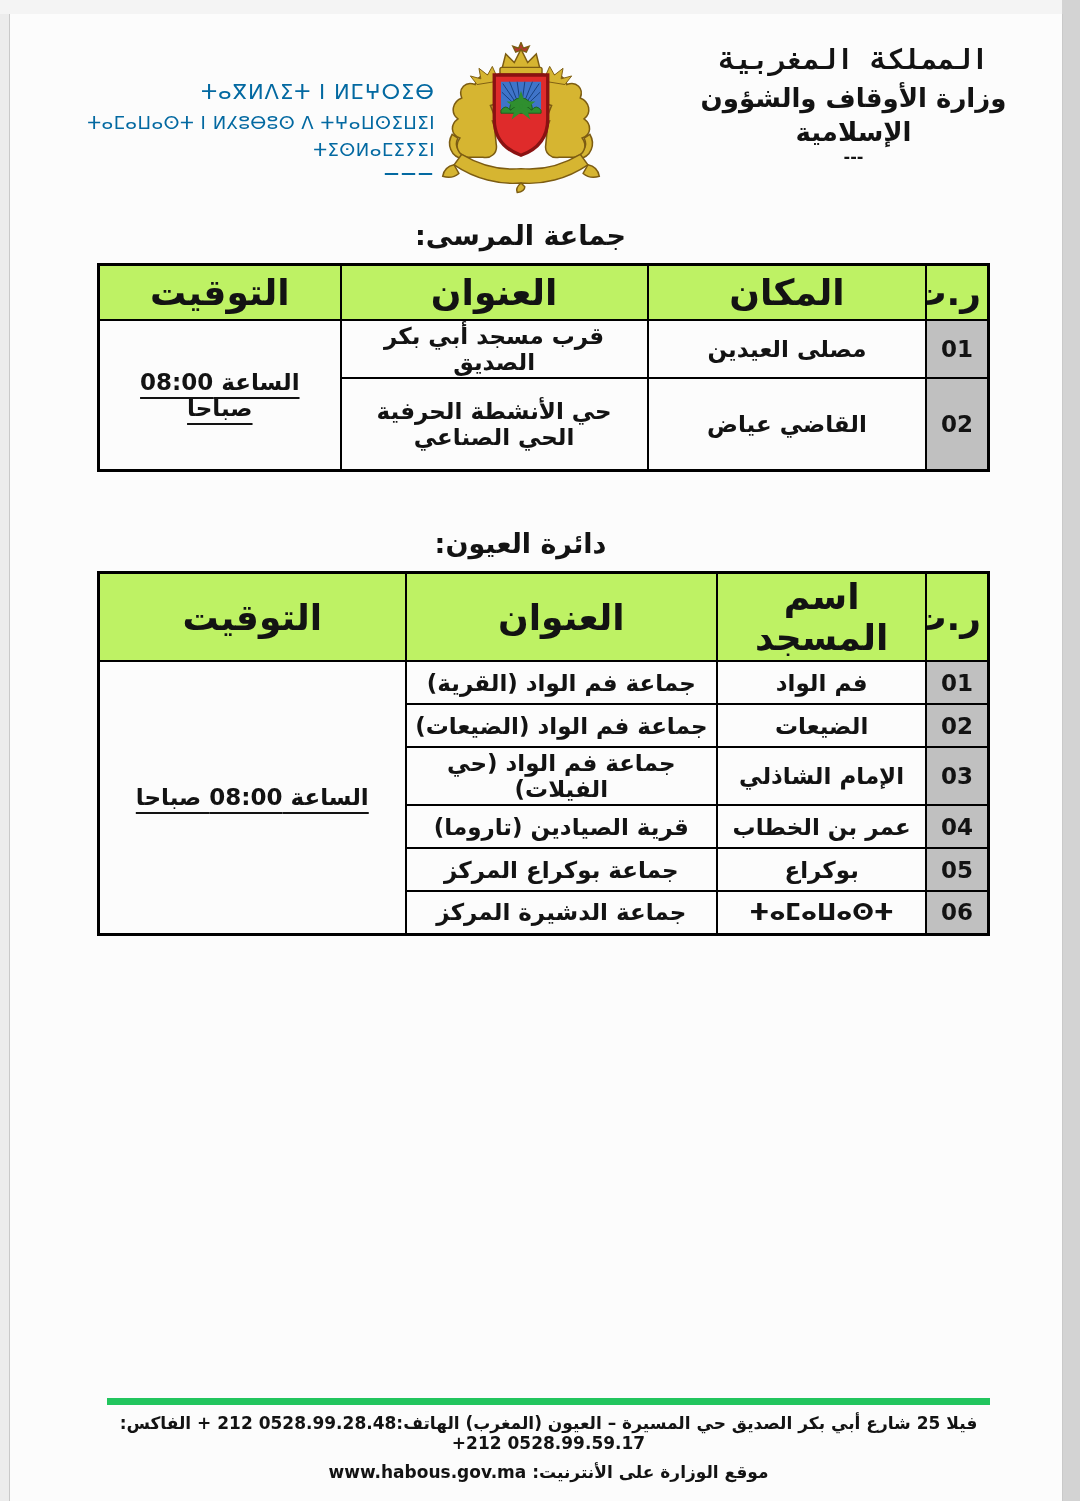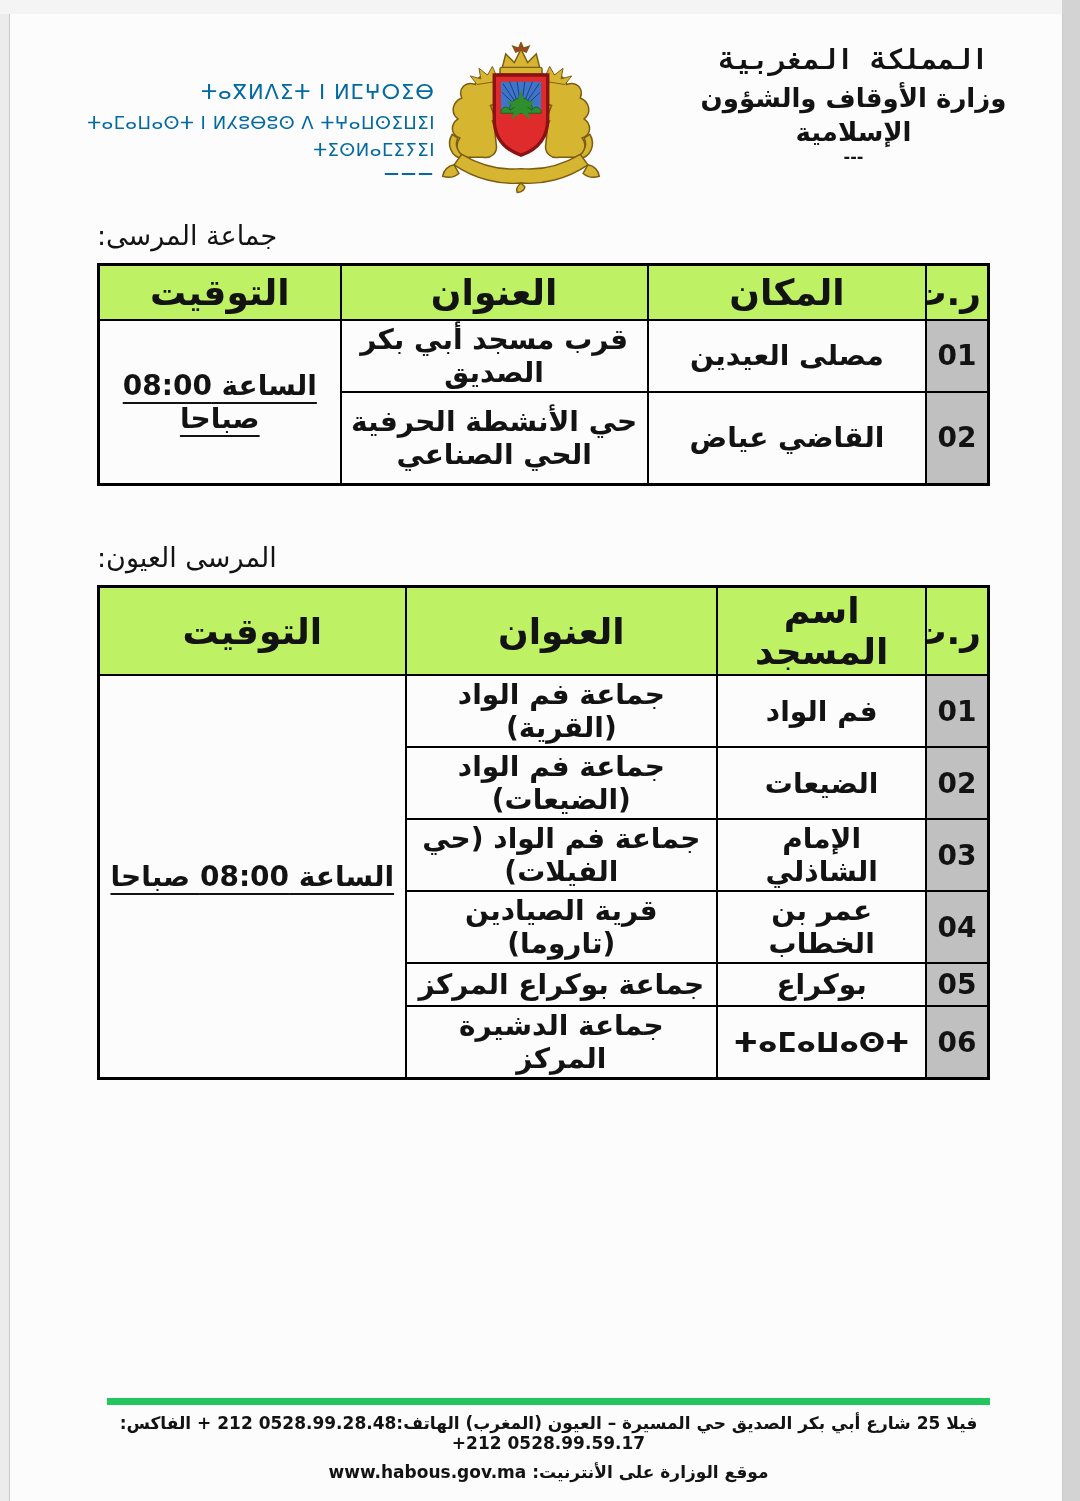--- a/index.html
+++ b/index.html
@@ -41,42 +41,42 @@
     padding-left:30px;
   }
   .kingdom-line    { font-size:28px;font-family:Liberation Mono, monospace; }
   .ministry-line   { font-size:26px; }
   .sep-line        { font-size:16px; font-weight:bold; line-height:0.9; }
   .delegation-line { font-size:22px; margin-top:4px; }
 
   
   .content { direction:rtl; margin:0 72px 0 87px; }
   .section-title {
-    text-align:left; padding-left:0; padding-right:46px;
-    font-size:27px; font-weight:normal;
+    text-align:center; padding-left:0; padding-right:46px;
+    font-size:27px; font-weight:bold;
   }
   .title-1 { margin-top:22px; margin-bottom:12px; }
   .title-2 { margin-top:56px; margin-bottom:12px; }
 
   table.schedule {
     width:100%; border-collapse:collapse; table-layout:fixed;
     border:3px solid #000;
     direction:rtl;
   }
   table.schedule th, table.schedule td {
     border:2px solid #000;
     text-align:center; vertical-align:middle;
     font-weight:bold;
     padding:2px 6px;
     overflow:hidden;
   }
   table.schedule thead th {
     background:#bef264; font-size:36px; height:55px;
   }
-  table.schedule td { font-size:28px; background:#fcfcfc;margin-left:36px; }
+  table.schedule td { font-size:23px; background:#fcfcfc;margin-left:36px; }
   td.num-cell { background:#c0c0c0 !important; font-size:24px; }
   td.timing-cell {
     font-size:24px;
     text-decoration:underline;
     text-decoration-thickness:2px;
     text-underline-offset:7px;
   }
   #table1 tr.r1 td { height:54px; }
   #table1 tr.r2 td { height:93px; }
   #table2 tbody td { height:43px; }
@@ -189,21 +189,21 @@
           <td class="timing-cell" rowspan="2">الساعة 08:00 صباحا</td>
         </tr>
         <tr class="r2">
           <td class="num-cell">02</td>
           <td>القاضي عياض</td>
           <td>حي الأنشطة الحرفية الحي الصناعي</td>
         </tr>
       </tbody>
     </table>
 
-    <div class="section-title title-2">المرسى العيون:</div>
+    <div class="section-title title-2">دائرة العيون:</div>
 
     <table class="schedule" id="table2">
       <colgroup>
           <col style="width:7%">
           <col style="width:23.5%">
           <col style="width:35%">
           <col style="width:34.5%">
         </colgroup>
       <thead>
         <tr>

